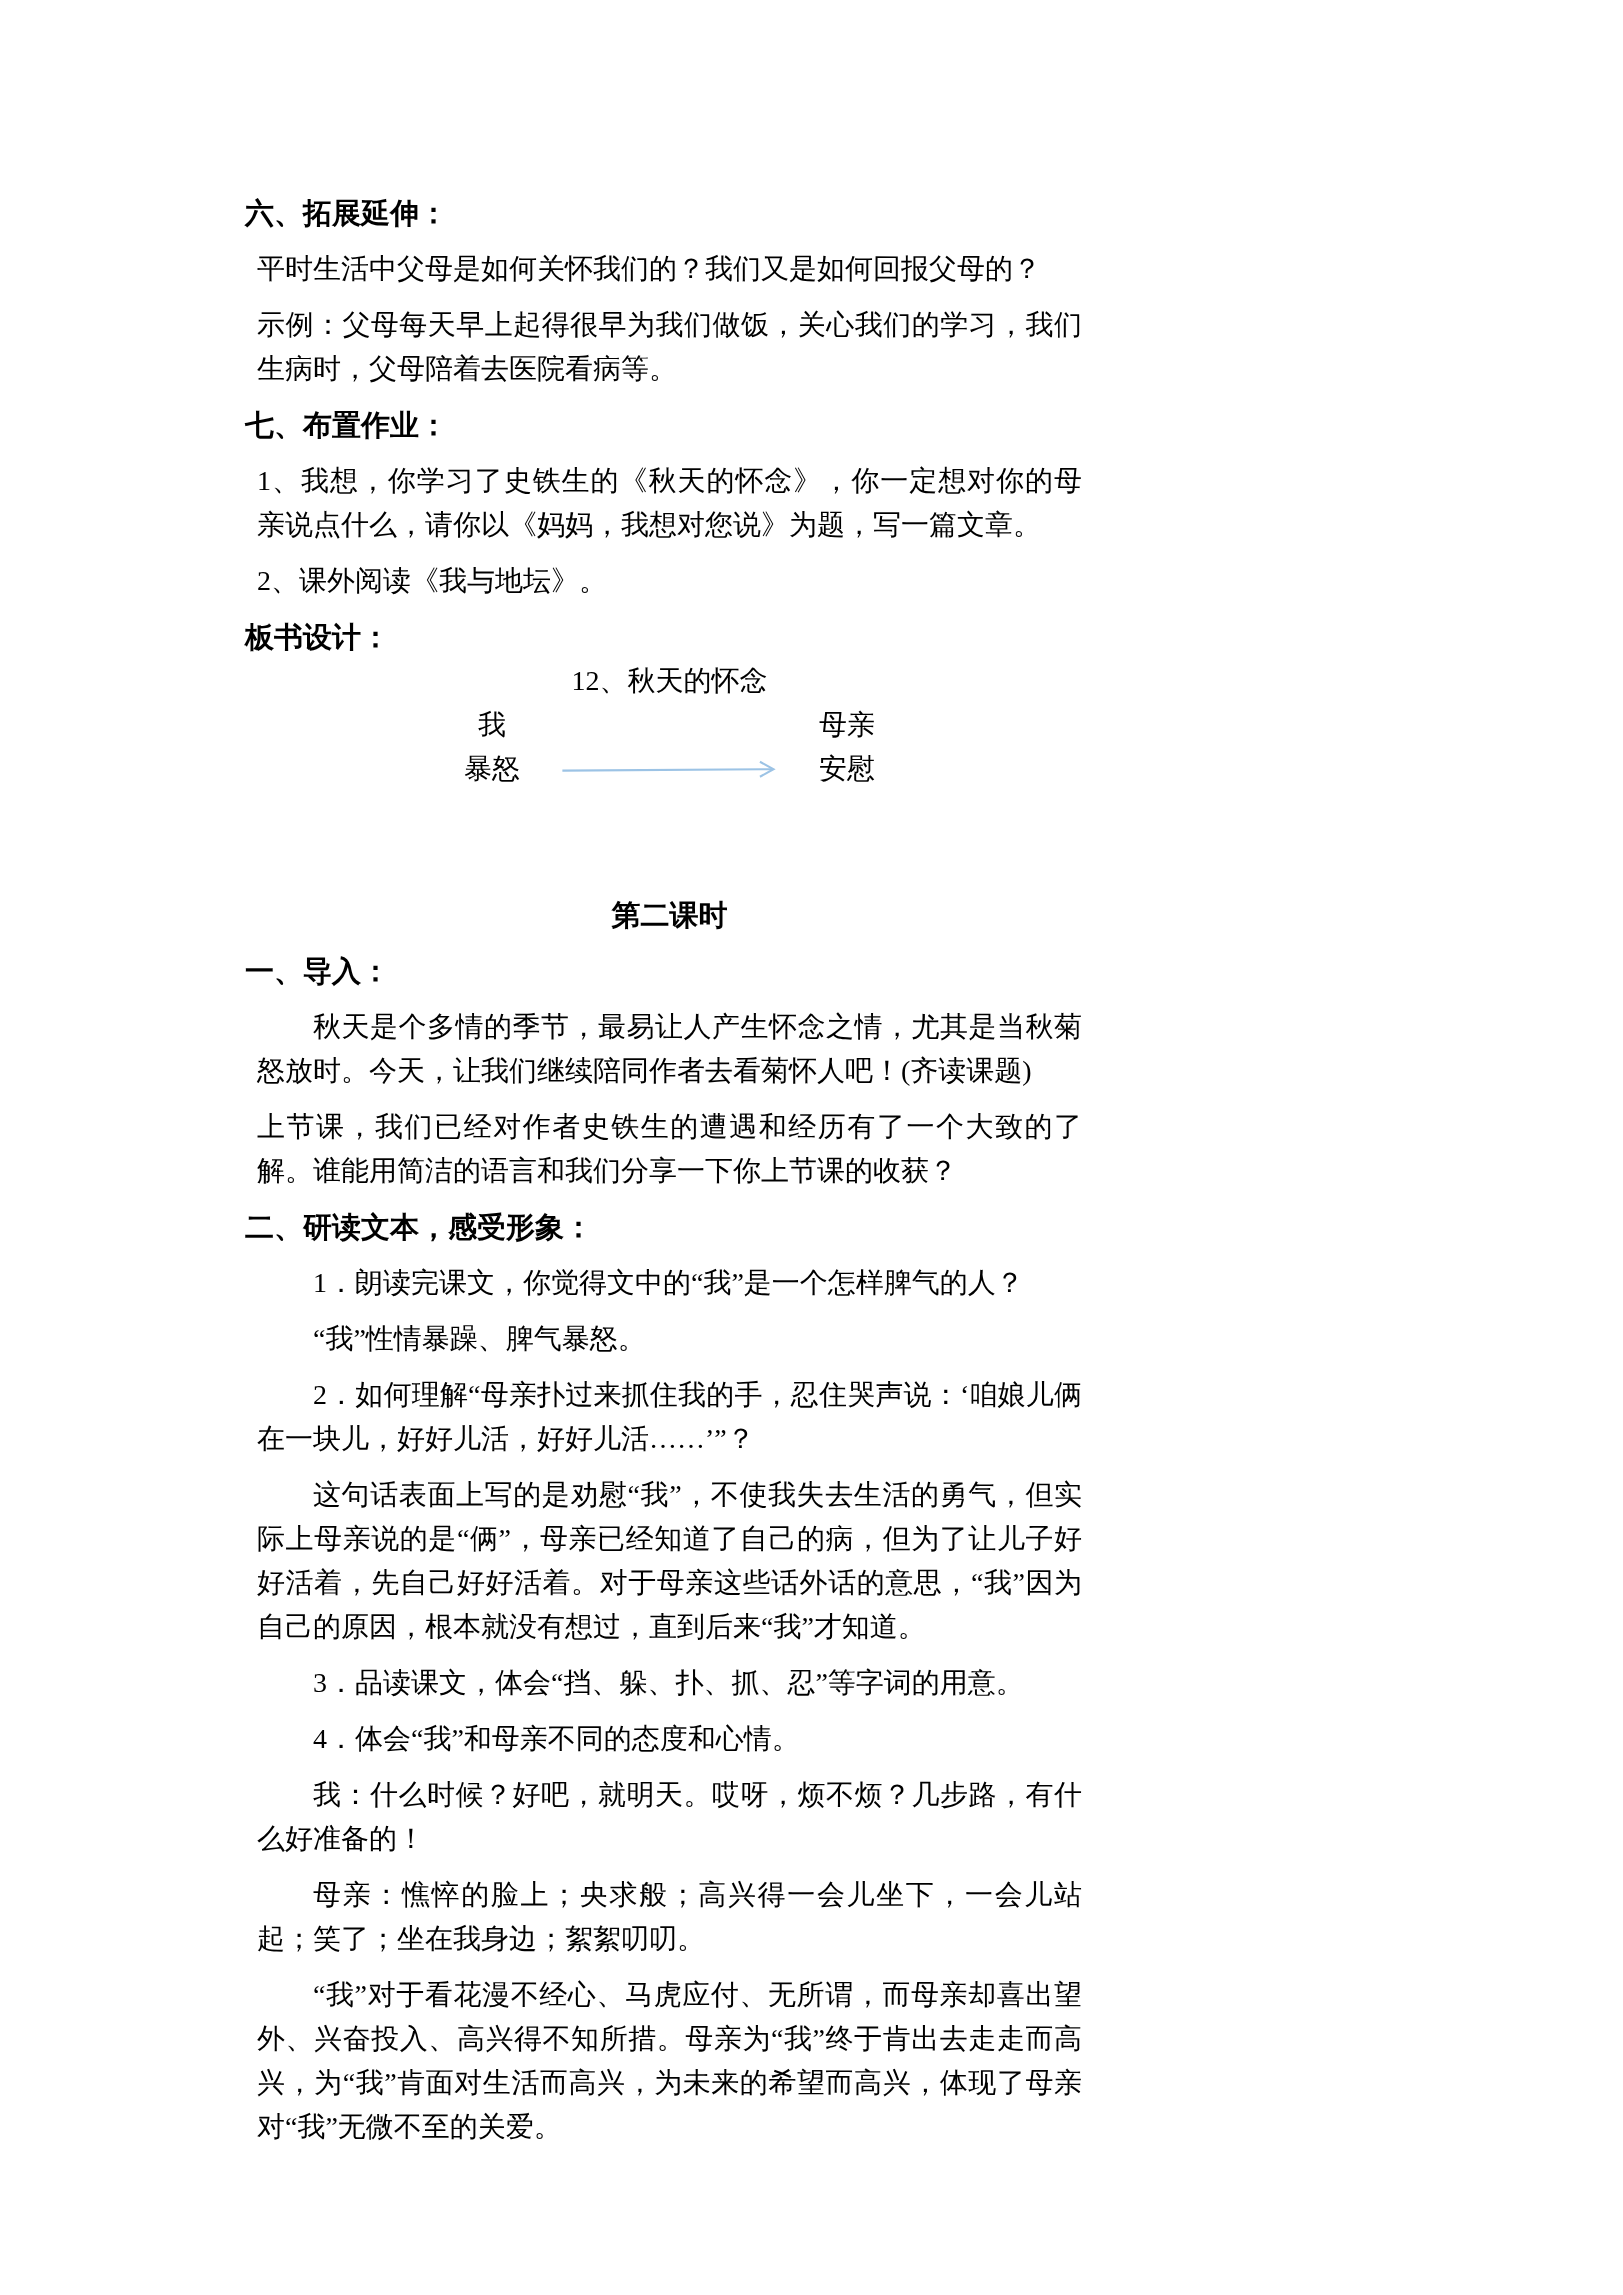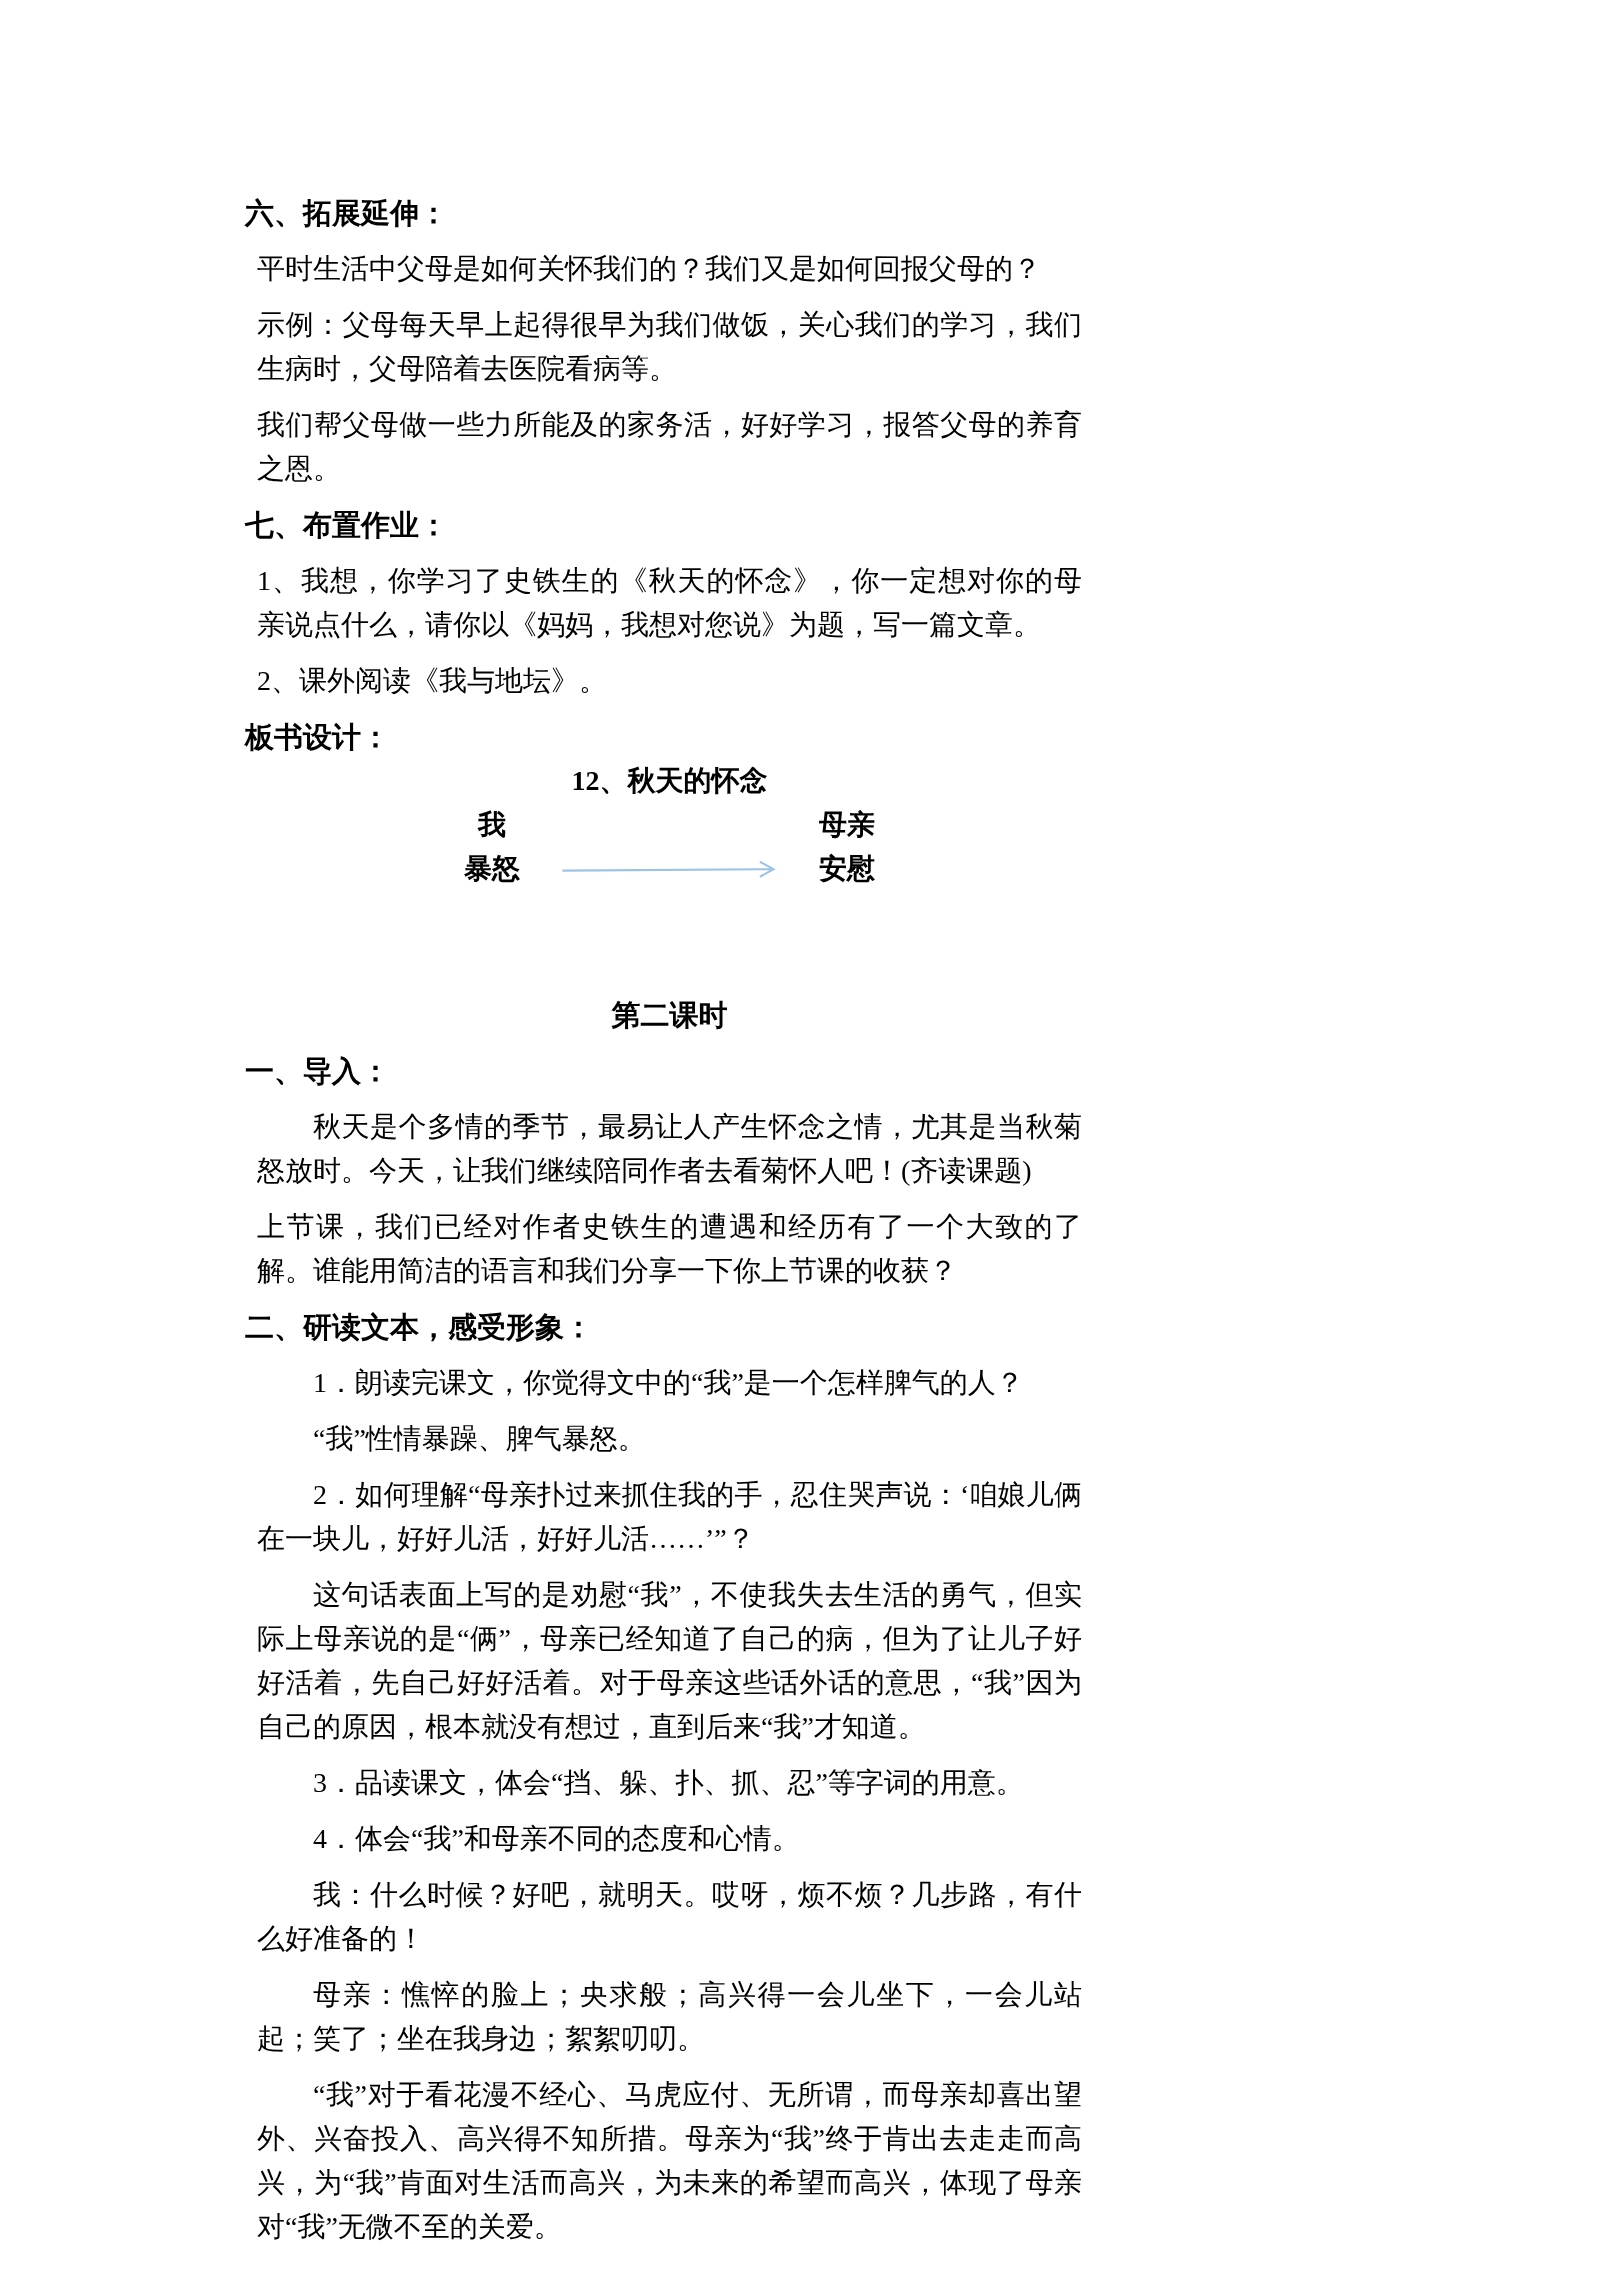--- a/index.html
+++ b/index.html
@@ -21,21 +21,21 @@
   .heading {
     font-family: "Liberation Sans", "DejaVu Sans", sans-serif;
     font-weight: bold;
     font-size: 29px;
     margin: 0;
   }
   p.para { margin: 12px; text-align: justify; }
   p.indent { text-indent: 2em; }
 
   
-  .board { margin: 0; font-weight: bold; }
+  .board { margin: 0; }
   .board-title, .board-footer { text-align: center; }
   .board-row {
     display: flex;
     justify-content: center;
     align-items: center;
     height: 44px;
   }
   .board-col-left, .board-col-right {
     width: 123px;
     text-align: center;
@@ -60,21 +60,20 @@
   }
 </style>
 </head>
 <body>
 
 <div class="doc">
 
   <h2 class="heading">六、拓展延伸：</h2>
   <p class="para">平时生活中父母是如何关怀我们的？我们又是如何回报父母的？</p>
   <p class="para">示例：父母每天早上起得很早为我们做饭，关心我们的学习，我们生病时，父母陪着去医院看病等。</p>
-  <p class="para">我们帮父母做一些力所能及的家务活，好好学习，报答父母的养育之恩。</p>
 
   <h2 class="heading">七、布置作业：</h2>
   <p class="para">1、我想，你学习了史铁生的《秋天的怀念》，你一定想对你的母亲说点什么，请你以《妈妈，我想对您说》为题，写一篇文章。</p>
   <p class="para">2、课外阅读《我与地坛》。</p>
 
   <h2 class="heading">板书设计：</h2>
 
   <div class="board">
     <div class="board-title">12、秋天的怀念</div>
 

